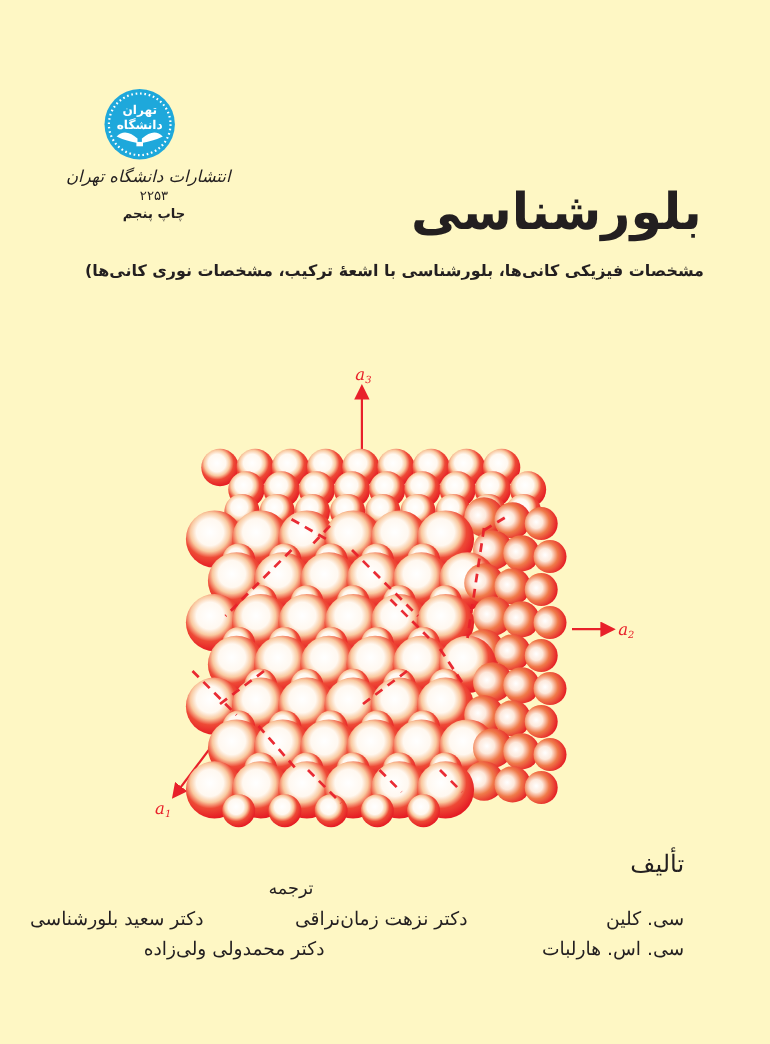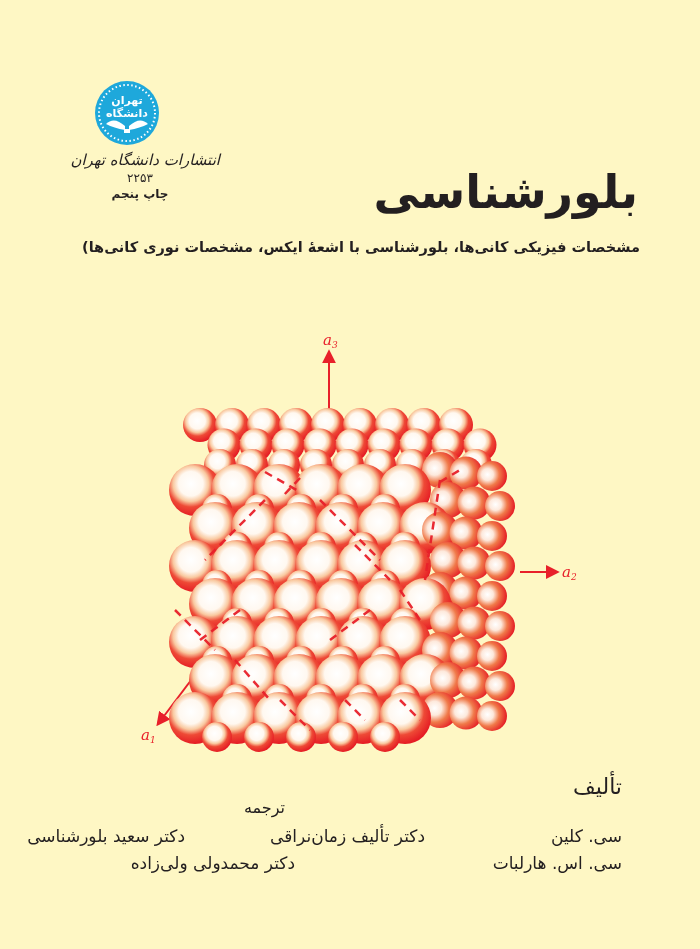--- a/index.html
+++ b/index.html
@@ -6,21 +6,21 @@
   body {
     width: 700px; height: 949px; overflow: hidden;
     background: #FEF7C4;
     font-family: "DejaVu Sans", sans-serif;
     position: relative;
     color: #231f20;
   }
   .abs { position: absolute; }
   .logo { left: 94px; top: 80px; width: 66px; height: 66px; }
   .publisher {
-    left: 60px; top: 150px; width: 160px; text-align: right;
+    left: 60px; top: 150px; width: 160px; text-align: left;
     direction: rtl; font-family: "DejaVu Serif", serif; font-size: 15px; font-style: italic;
     line-height: 20px;
   }
   .pub-num { left: 60px; top: 171px; width: 160px; text-align: center; font-size: 12px; font-weight: normal; direction: rtl; }
   .pub-edition { left: 60px; top: 187px; width: 160px; text-align: center; font-size: 12px; font-weight: bold; direction: rtl; }
   .title {
     right: 62px; top: 162px; direction: rtl;
     font-size: 46px; font-weight: bold; letter-spacing: 0px; line-height: 60px;
     color: #231f20;
     margin-left: 28px;
@@ -241,23 +241,23 @@
   <path d="M54 44 Q46 36 35 46 L35 50 Q46 48 54 44 z" fill="#fff"></path>
   <rect x="30" y="49" width="6" height="4" fill="#fff"></rect>
 </svg>
 
 <div class="abs publisher">انتشارات دانشگاه تهران</div>
 <div class="abs pub-num">۲۲۵۳</div>
 <div class="abs pub-edition">چاپ پنجم</div>
 
 <div class="abs title">بلورشناسی</div>
 <div class="abs subtitle">
-  <div>مشخصات فیزیکی کانی‌ها، بلورشناسی با اشعهٔ ایکس، مشخصات نوری کانی‌ها)</div>
+  <div>مشخصات فیزیکی کانی‌ها، بلورشناسی با اشعهٔ ترکیب، مشخصات نوری کانی‌ها)</div>
 </div>
 
 <div class="abs credits authors-head">تألیف</div>
 <div class="abs credits author1">سی. کلین</div>
 <div class="abs credits author2">سی. اس. هارلبات</div>
 
 <div class="abs credits trans-head">ترجمه</div>
-<div class="abs credits trans1">دکتر تألیف زمان‌نراقی</div>
+<div class="abs credits trans1">دکتر نزهت زمان‌نراقی</div>
 <div class="abs credits trans2">دکتر سعید بلورشناسی</div>
 <div class="abs credits trans3">دکتر محمدولی ولی‌زاده</div>
 
 </body></html>

